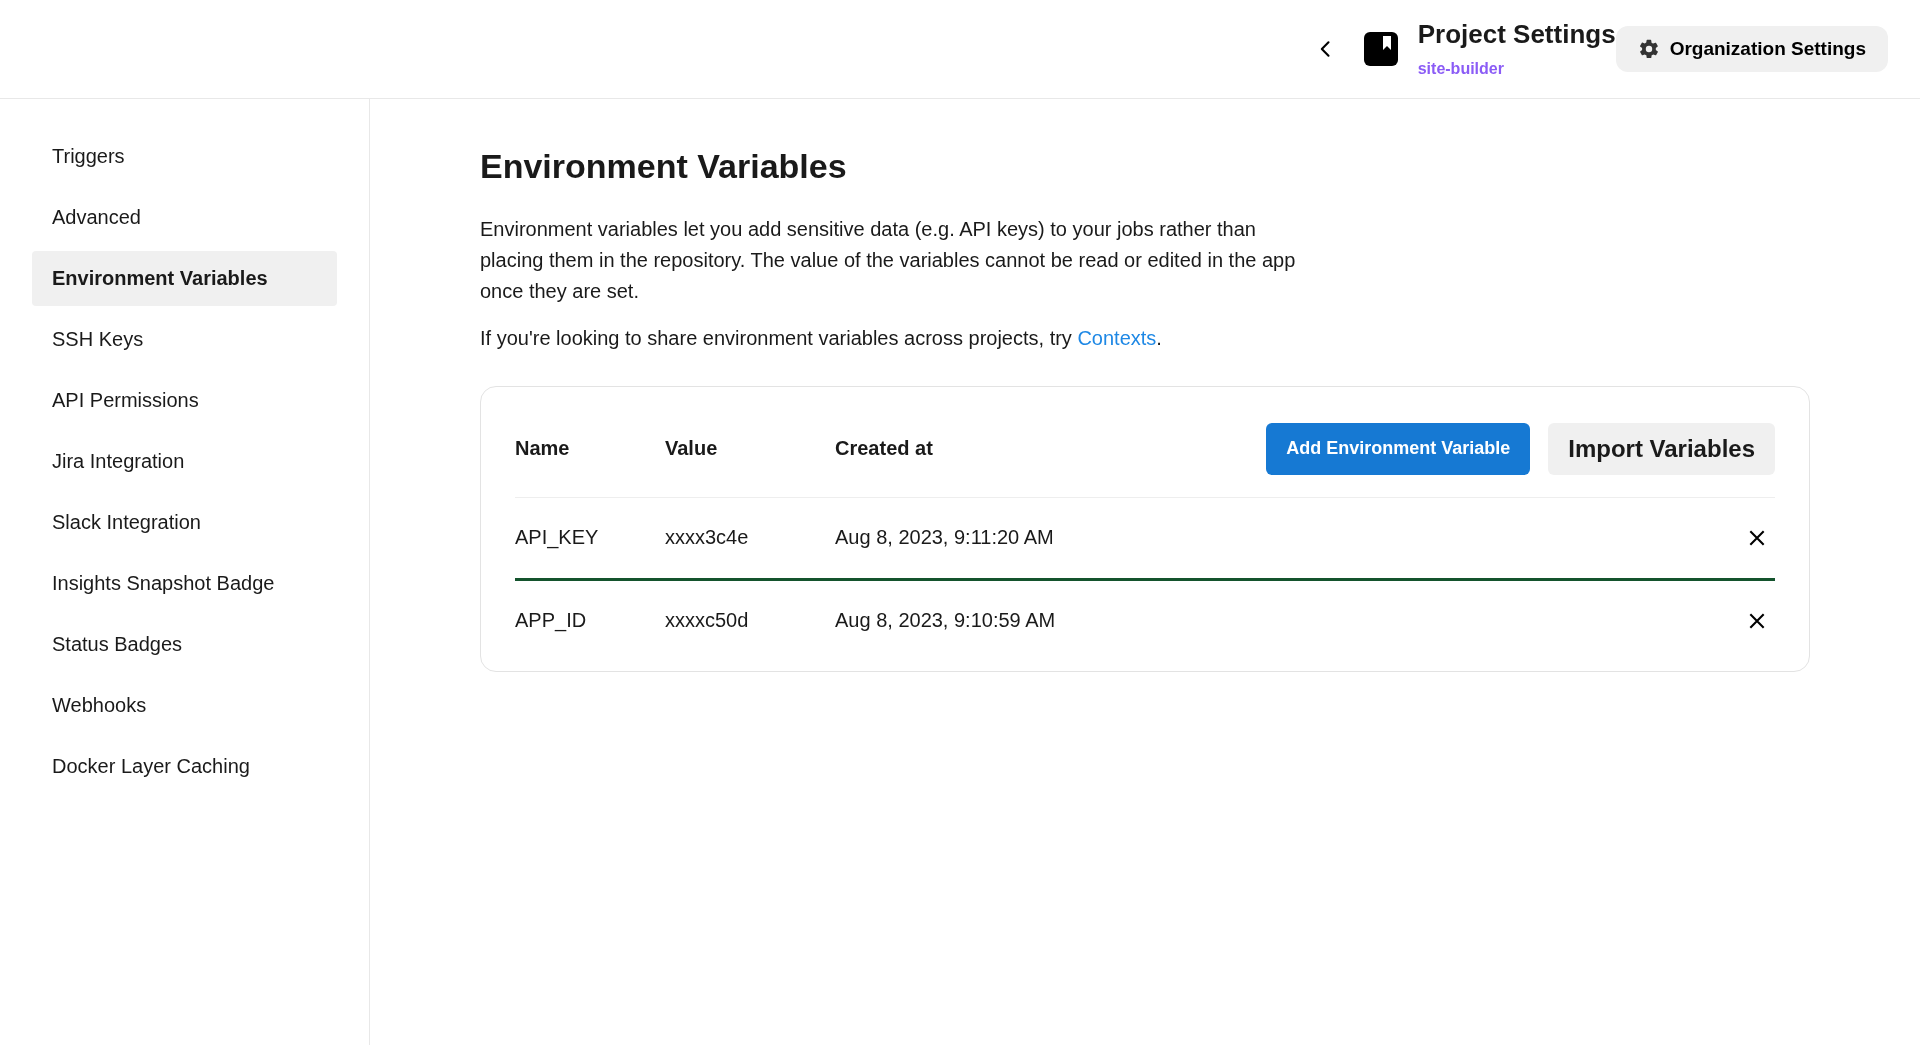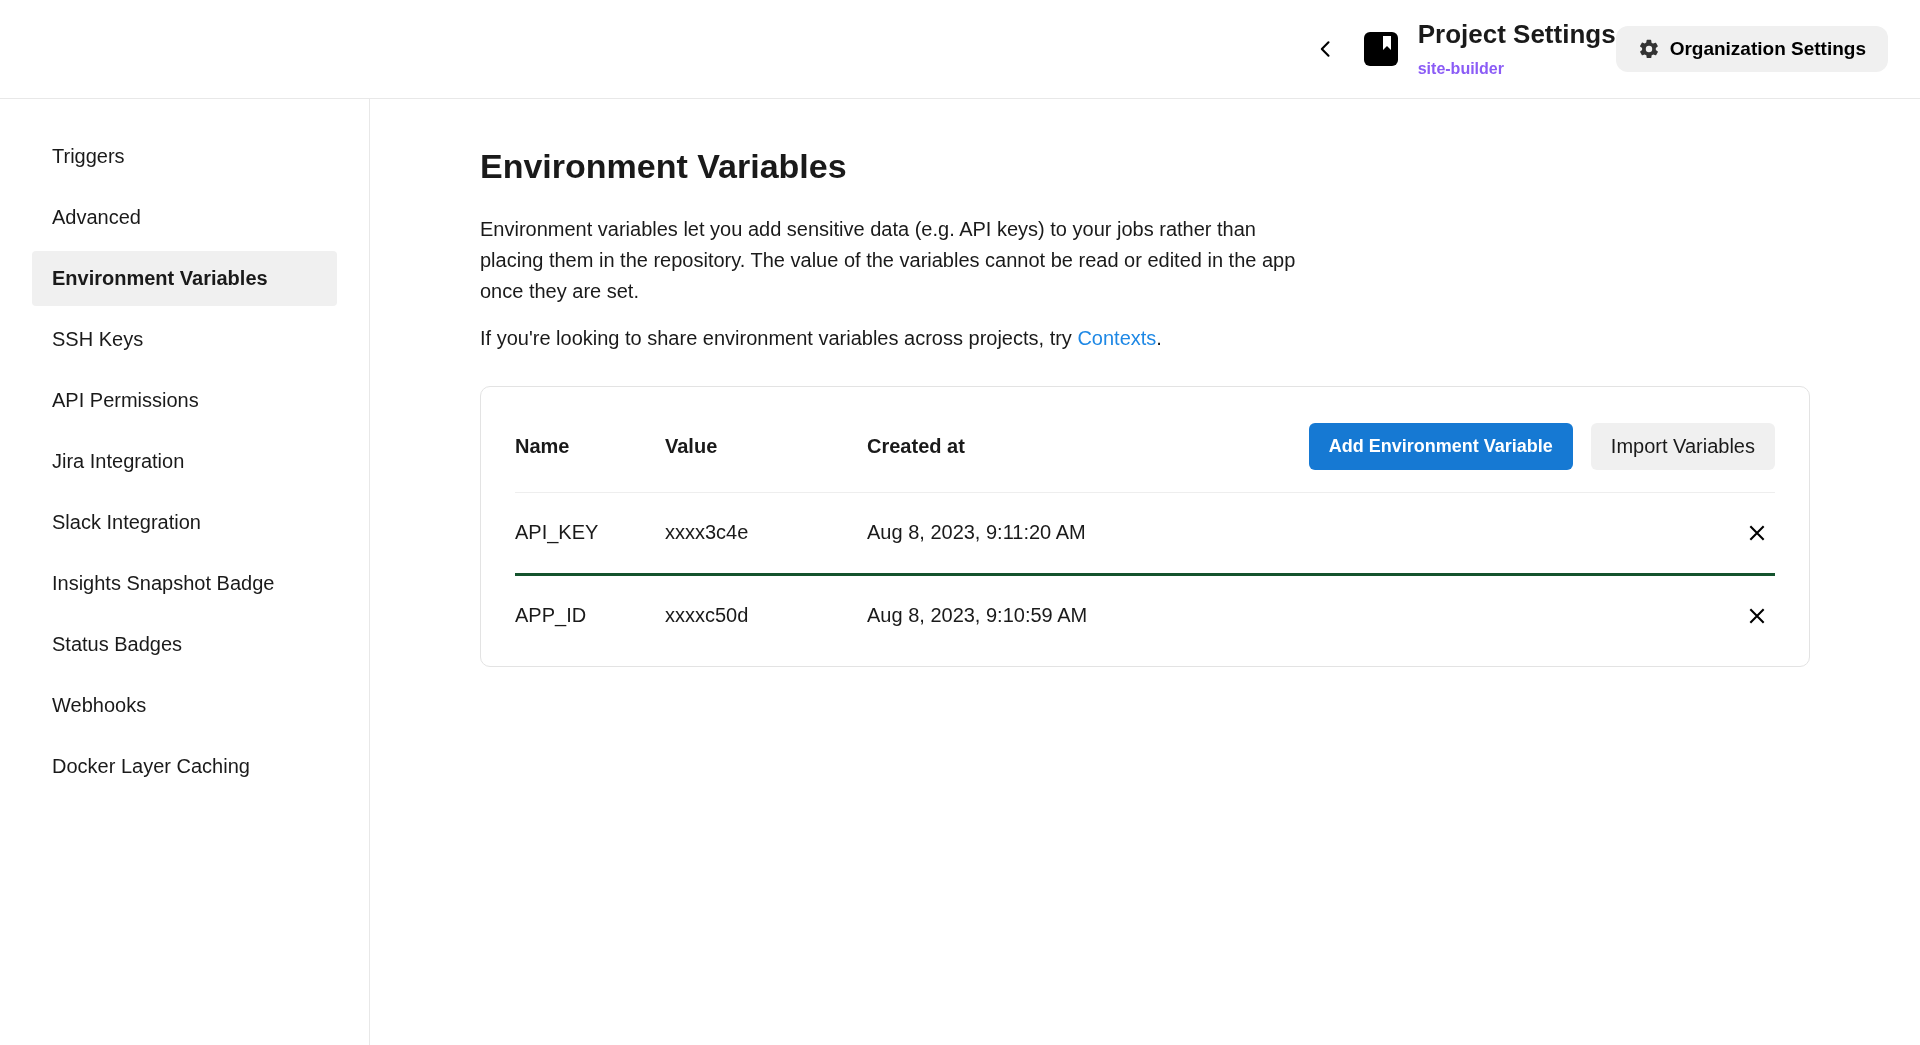--- a/index.html
+++ b/index.html
@@ -93,44 +93,44 @@
   }
   .desc2 {
     font-size: 20px;
     margin-bottom: 36px;
   }
   .desc2 a { color: #1e88e5; text-decoration: none; cursor: pointer; }
 
   
   .card {
     border: 1px solid #e3e3e3;
-    border-radius: 10px;
+    border-radius: 16px;
     padding: 22px 34px 10px 34px;
     max-width: 1330px;
   }
   .table-head {
     display: flex;
     align-items: center;
     padding: 14px 0 22px 0;
     border-bottom: 1px solid #eee;
   }
   .col-name   { width: 150px; font-size: 20px; font-weight: 700; }
   .col-value  { width: 170px; font-size: 20px; font-weight: 700; }
-  .col-created{ flex: 1;     font-size: 20px; font-weight: 700; margin-left: 32px; }
+  .col-created{ flex: 1;     font-size: 20px; font-weight: 700; }
   .head-actions { display: flex; gap: 18px; }
   .btn-primary {
     background: #1679d3; color: #fff;
     border: none; padding: 12px 20px;
     font-size: 18px; font-weight: 600;
     border-radius: 6px; cursor: pointer;
   }
   .btn-secondary {
     background: #f0f0f0; color: #1a1a1a;
     border: none; padding: 12px 20px;
-    font-size: 20px; font-weight: 400;
+    font-size: 24px; font-weight: 700;
     border-radius: 6px; cursor: pointer;
   }
   .row {
     display: flex;
     align-items: center;
     padding: 22px 0;
     border-bottom: 3px solid #14532d;
     font-size: 20px;
   }
   .row:last-child { border-bottom: none; }

